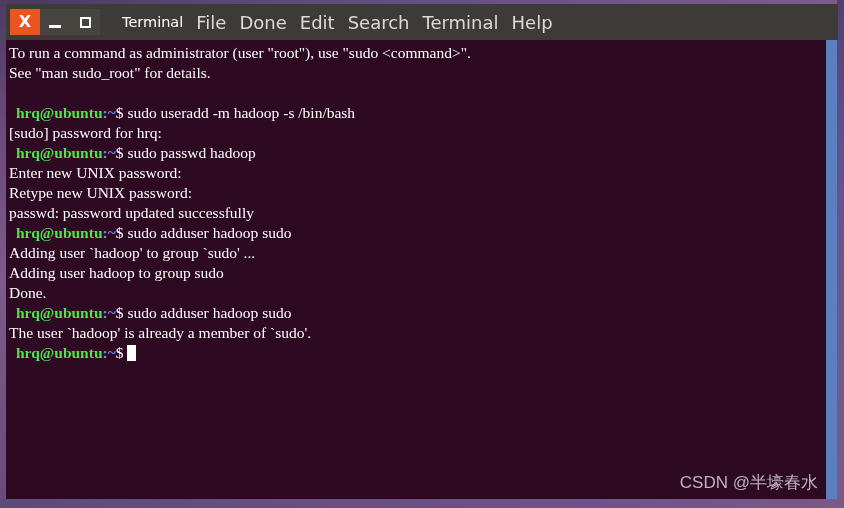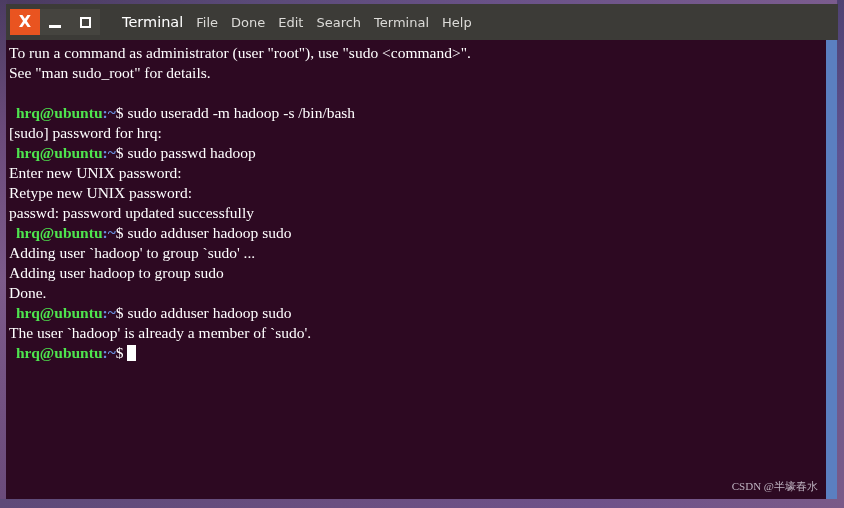--- a/index.html
+++ b/index.html
@@ -85,21 +85,21 @@
   #menubar {
     display: flex;
     align-items: center;
     margin-left: 22px;
     gap: 13px;
     text-align: right;
   }
   .menu-item {
     color: #dcdbd8;
     font-family: "DejaVu Sans", sans-serif;
-    font-size: 13px;
+    font-size: 18px;
     white-space: nowrap;
     cursor: default;
   }
   #app-title {
     color: #ffffff;
     font-family: "DejaVu Sans", sans-serif;
     font-size: 14.5px;
     white-space: nowrap;
   }
 
@@ -153,22 +153,22 @@
     background: #5b7fc0;
     cursor: pointer;
   }
 
   
   #watermark {
     position: absolute;
     right: 26px;
     bottom: 14px;
     color: #c9c0cd;
-    font-family: Liberation Serif, serif;
-    font-size: 11px;
+    font-family: Liberation Sans, sans-serif;
+    font-size: 17px;
     opacity: 0.92;
     white-space: nowrap;
     pointer-events: none;
   }
 </style>
 </head>
 <body>
 
 <div id="window-frame">
 

